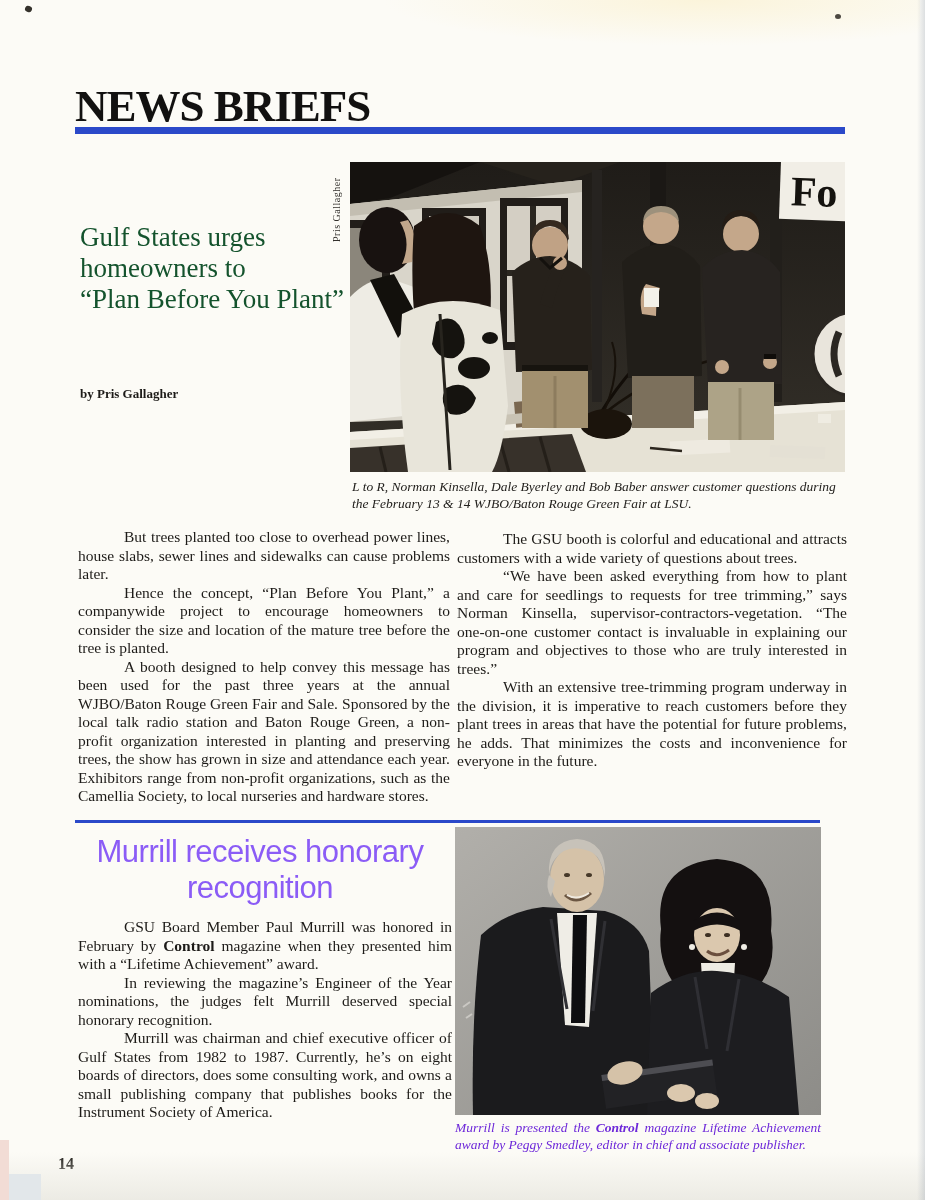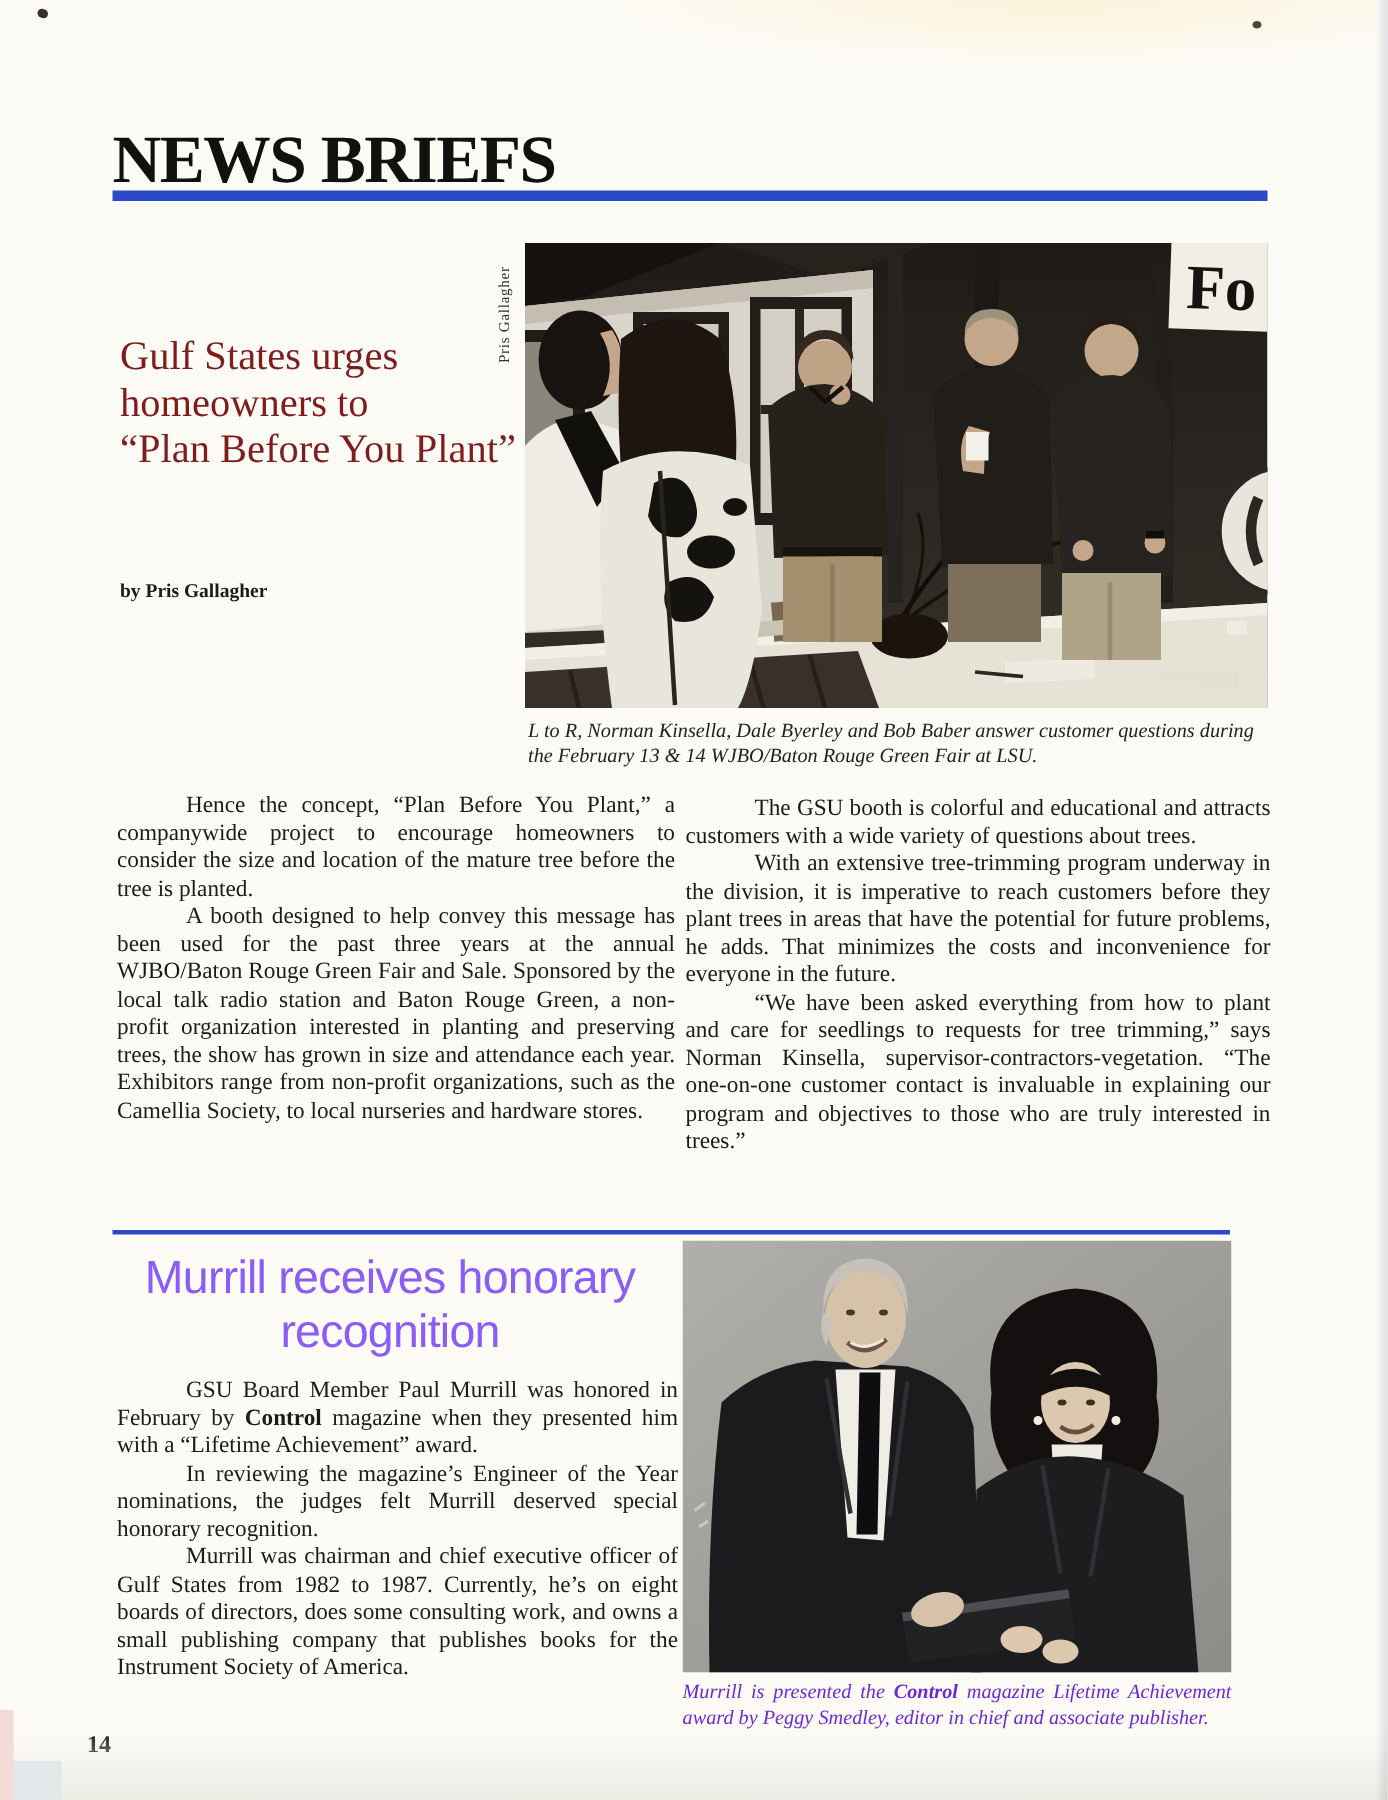--- a/index.html
+++ b/index.html
@@ -11,21 +11,21 @@
   }
   
   .masthead{
     position:absolute;left:75px;top:84px;margin:0;
     font-size:45px;line-height:1;font-weight:bold;letter-spacing:-1px;color:#121110;
   }
   .masthead-rule{position:absolute;left:75px;top:127px;width:770px;height:7px;background:#2b49c9;}
   
   .headline1{
     position:absolute;left:80px;top:222px;width:310px;margin:0;
-    font-size:27px;line-height:31px;font-weight:normal;color:#7f1d1d;white-space:pre-line;
+    font-size:27px;line-height:31px;font-weight:normal;color:#14532d;white-space:pre-line;
   }
   .byline{position:absolute;left:80px;top:386px;font-size:13px;font-weight:bold;}
   .body-text{font-size:15.5px;line-height:18.5px;text-align:justify;}
   .body-text .bp{margin:0;text-indent:46px;}
   .intro{position:absolute;left:78px;top:412px;width:272px;}
   .col-left{position:absolute;left:78px;top:528px;width:372px;}
   .col-right{position:absolute;left:457px;top:530px;width:390px;}
   
   .photo1{position:absolute;left:350px;top:162px;width:495px;height:310px;margin:0;}
   .photo2{position:absolute;left:455px;top:827px;width:366px;height:288px;margin:0;}
@@ -177,28 +177,29 @@
       <line x1="390" y1="226" x2="390" y2="278" stroke="#968c70" stroke-width="3"></line>
     </svg>
   </figure>
 
   <p class="caption1">L to R, Norman Kinsella, Dale Byerley and Bob Baber answer customer questions during the February 13 &amp; 14 WJBO/Baton Rouge Green Fair at LSU.</p>
 
   <div class="byline">by Pris Gallagher</div>
 
 
   <div class="col-left body-text">
+      <p class="bp">But trees planted too close to overhead power lines, house slabs, sewer lines and sidewalks can cause problems later.</p>
       <p class="bp">Hence the concept, “Plan Before You Plant,” a companywide project to encourage homeowners to consider the size and location of the mature tree before the tree is planted.</p>
       <p class="bp">A booth designed to help convey this message has been used for the past three years at the annual WJBO/Baton Rouge Green Fair and Sale.  Sponsored by the local talk radio station and Baton Rouge Green, a non-profit organization interested in planting and preserving trees, the show has grown in size and attendance each year.  Exhibitors range from non-profit organizations, such as the Camellia Society, to local nurseries and hardware stores.</p>
     </div>
 
   <div class="col-right body-text">
       <p class="bp">The GSU booth is colorful and educational and attracts customers with a wide variety of questions about trees.</p>
+      <p class="bp">“We have been asked everything from how to plant and care for seedlings to requests for tree trimming,” says Norman Kinsella, supervisor-contractors-vegetation.  “The one-on-one customer contact is invaluable in explaining our program and objectives to those who are truly interested in trees.”</p>
       <p class="bp">With an extensive tree-trimming program underway in the division, it is imperative to reach customers before they plant trees in areas that have the potential for future problems, he adds.  That minimizes the costs and inconvenience for everyone in the future.</p>
-      <p class="bp">“We have been asked everything from how to plant and care for seedlings to requests for tree trimming,” says Norman Kinsella, supervisor-contractors-vegetation.  “The one-on-one customer contact is invaluable in explaining our program and objectives to those who are truly interested in trees.”</p>
     </div>
 
   <div class="divider2"></div>
 
   <h2 class="headline2">Murrill receives
 honorary recognition</h2>
 
   <div class="col2 body-text">
     <p class="bp"><span>GSU Board Member Paul Murrill was honored in February by </span><strong>Control</strong><span> magazine when they presented him with a “Lifetime Achievement” award.</span></p>
     <div>

